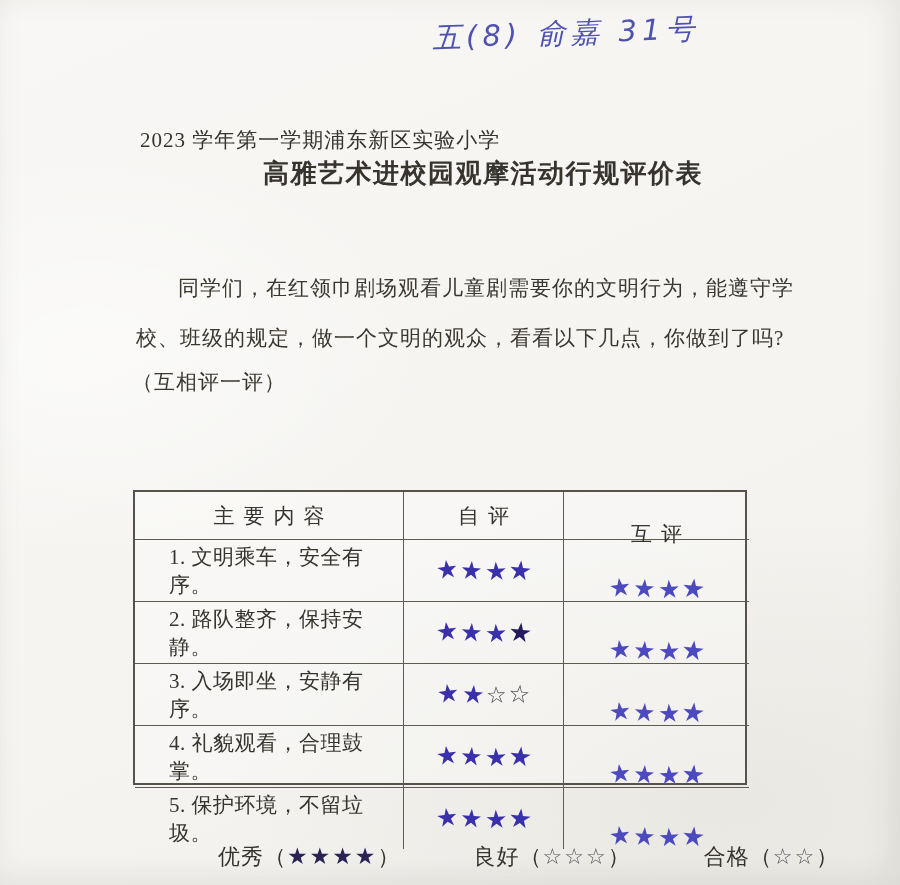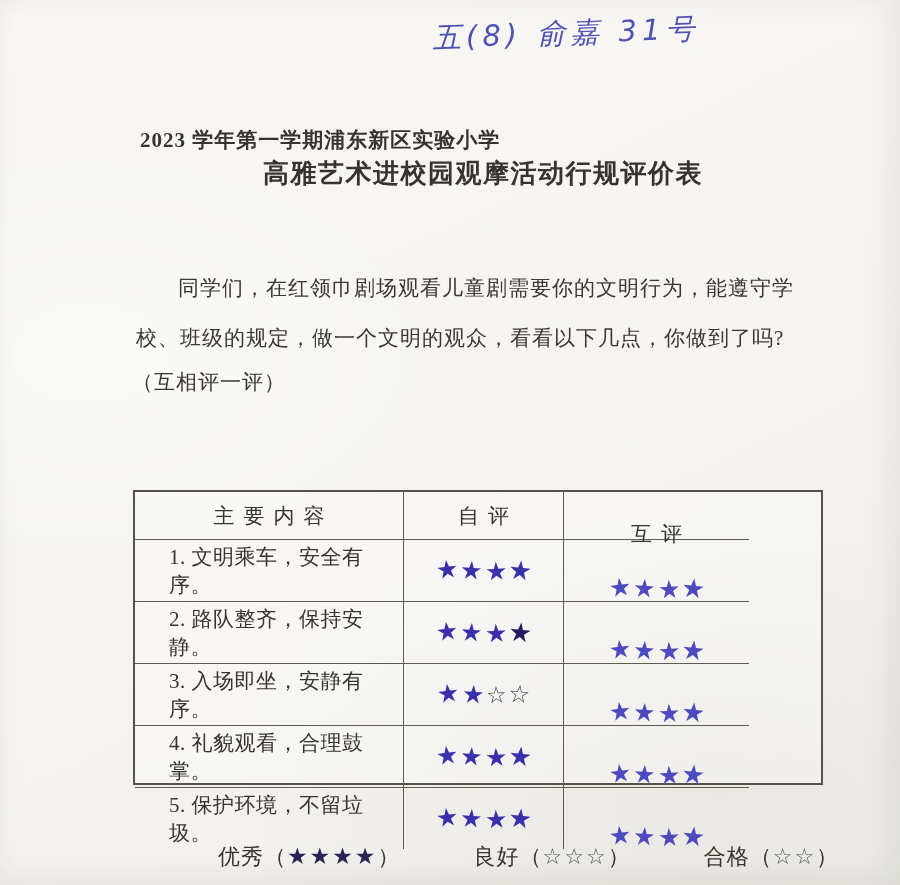--- a/index.html
+++ b/index.html
@@ -12,28 +12,28 @@
       linear-gradient(155deg,#f8f7f5 0%,#f5f4f1 55%,#f0efeb 100%);
     box-shadow: inset -14px 0 30px rgba(60,55,45,0.05), inset 0 -12px 28px rgba(60,55,45,0.04);
     color:#37342e;
   }
   .handwriting{
     position:absolute;left:432px;top:14px;
     font-family:"DejaVu Sans", sans-serif;font-style:italic;font-weight:500;
     font-size:29px;color:var(--ink-hand,#4e52b0);
     transform:rotate(-2deg);letter-spacing:5px;white-space:nowrap;
   }
-  .title1{position:absolute;left:140px;top:126px;font-size:21px;letter-spacing:1px;white-space:nowrap;font-weight:bold;}
+  .title1{position:absolute;left:140px;top:126px;font-size:21px;letter-spacing:1px;white-space:nowrap;}
   .title2{position:absolute;left:263px;top:156px;font-size:26px;font-weight:bold;letter-spacing:1.5px;white-space:nowrap;}
   .intro{position:absolute;font-size:21px;letter-spacing:1px;white-space:nowrap;color:#3a372f;}
   .intro1{left:178px;top:274px;}
   .intro2{left:136px;top:324px;}
   .intro3{left:132px;top:368px;}
   .eval-table{
-    position:absolute;left:133px;top:490px;width:690px;height:295px;
+    position:absolute;left:133px;top:490px;width:614px;height:295px;
     display:grid;grid-template-columns:269px 160px 185px;grid-template-rows:48px repeat(5,1fr);
     border:2px solid #57534a;box-sizing:border-box;background:rgba(255,255,255,0.30);
   }
   .eval-table > div{
     border-right:1.2px solid #5f5b52;border-bottom:1.2px solid #5f5b52;
     display:flex;align-items:center;box-sizing:border-box;min-width:0;
   }
   .eval-table > div:nth-child(3n){border-right:none;margin-top:36px;}
   .eval-table > div:nth-child(n+16){border-bottom:none;}
   .hcell{justify-content:center;font-size:21px;letter-spacing:9px;padding-left:9px;}

